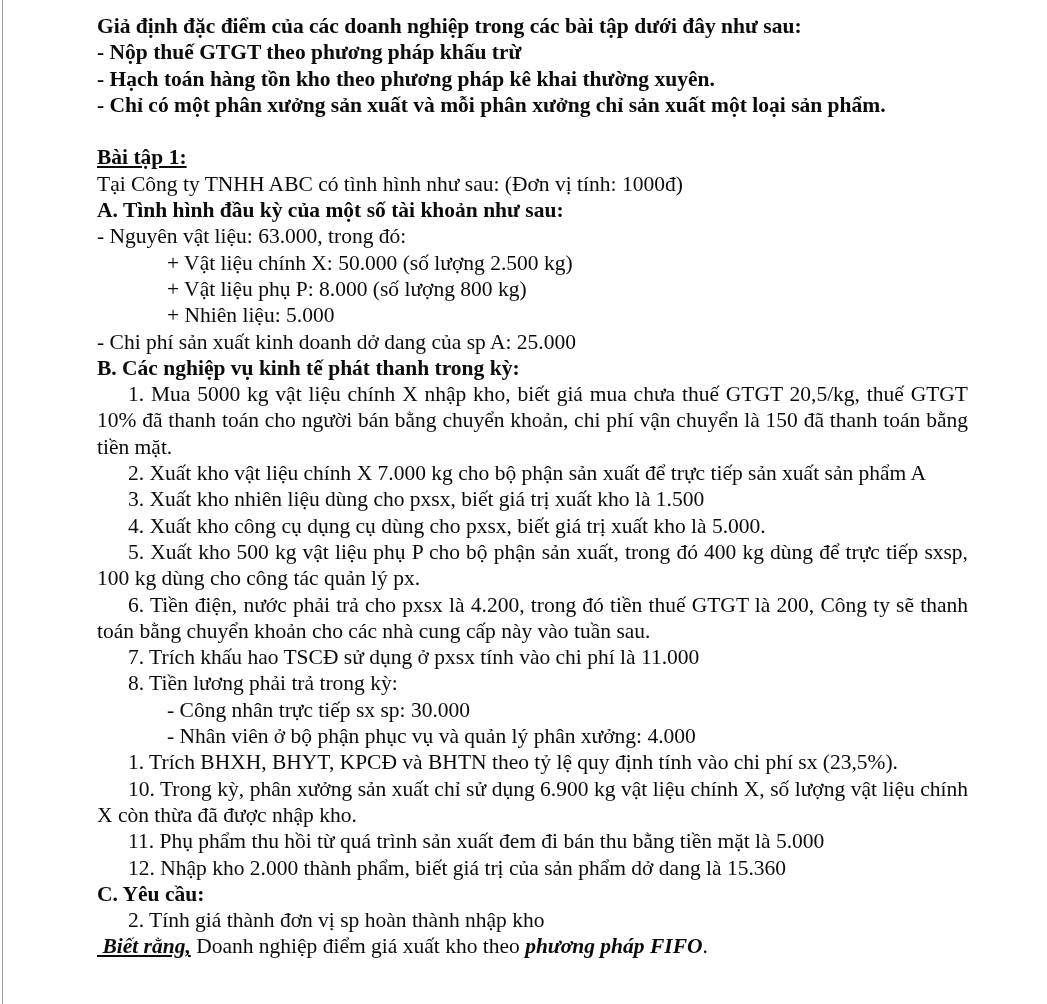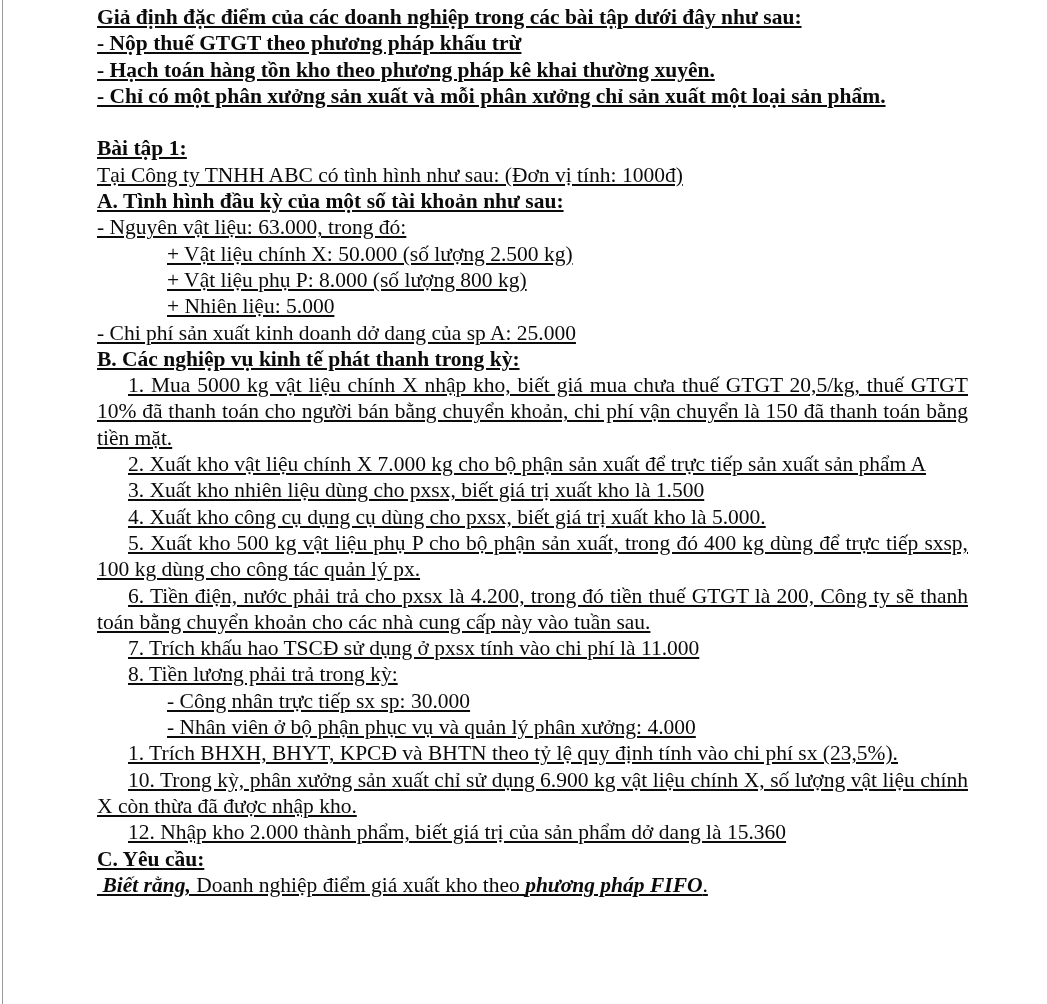--- a/index.html
+++ b/index.html
@@ -19,22 +19,21 @@
   }
   .scan-edge-line {
     position: absolute;
     left: 2px;
     top: 0;
     width: 1px;
     height: 100%;
     background: #9b9b9b;
   }
   .doc {
-    padding: 4px 79px 0 97px;
-    text-decoration: underline;
+    padding: 13px 79px 0 97px;
   }
   .line {
     margin: 0;
     padding: 0;
   }
   .blank { min-height: 26.3px; }
   .j  { text-align: justify; }
   .i1 { text-indent: 31px; }
   .ind2 { padding-left: 70px; }
   .b  { font-weight: bold; }
@@ -66,16 +65,18 @@
     <p class="line j i1"><span class="">3. Xuất kho nhiên liệu dùng cho pxsx, biết giá trị xuất kho là 1.500</span></p>
     <p class="line j i1"><span class="">4. Xuất kho công cụ dụng cụ dùng cho pxsx, biết giá trị xuất kho là 5.000.</span></p>
     <p class="line j i1"><span class="">5. Xuất kho 500 kg vật liệu phụ P cho bộ phận sản xuất, trong đó 400 kg dùng để trực tiếp sxsp, 100 kg dùng cho công tác quản lý px.</span></p>
     <p class="line j i1"><span class="">6. Tiền điện, nước phải trả cho pxsx là 4.200, trong đó tiền thuế GTGT là 200, Công ty sẽ thanh toán bằng chuyển khoản cho các nhà cung cấp này vào tuần sau.</span></p>
     <p class="line j i1"><span class="">7. Trích khấu hao TSCĐ sử dụng ở pxsx tính vào chi phí là 11.000</span></p>
     <p class="line j i1"><span class="">8. Tiền lương phải trả trong kỳ:</span></p>
     <p class="line ind2"><span class="">- Công nhân trực tiếp sx sp: 30.000</span></p>
     <p class="line ind2"><span class="">- Nhân viên ở bộ phận phục vụ và quản lý phân xưởng: 4.000</span></p>
     <p class="line j i1"><span class="">1. Trích BHXH, BHYT, KPCĐ và BHTN theo tỷ lệ quy định tính vào chi phí sx (23,5%).</span></p>
     <p class="line j i1"><span class="">10. Trong kỳ, phân xưởng sản xuất chỉ sử dụng 6.900 kg vật liệu chính X, số lượng vật liệu chính X còn thừa đã được nhập kho.</span></p>
+    <p class="line j i1"><span class="">11. Phụ phẩm thu hồi từ quá trình sản xuất đem đi bán thu bằng tiền mặt là 5.000</span></p>
     <p class="line j i1"><span class="">12. Nhập kho 2.000 thành phẩm, biết giá trị của sản phẩm dở dang là 15.360</span></p>
     <p class="line"><span class="b">C. Yêu cầu:</span></p>
+    <p class="line j i1"><span class="">2. Tính giá thành đơn vị sp hoàn thành nhập kho</span></p>
     <p class="line"><span class="b it u">&nbsp;Biết rằng,</span><span class=""> Doanh nghiệp điểm giá xuất kho theo </span><span class="b it">phương pháp FIFO</span><span class="">.</span></p>
   </div>
 
 </body></html>

